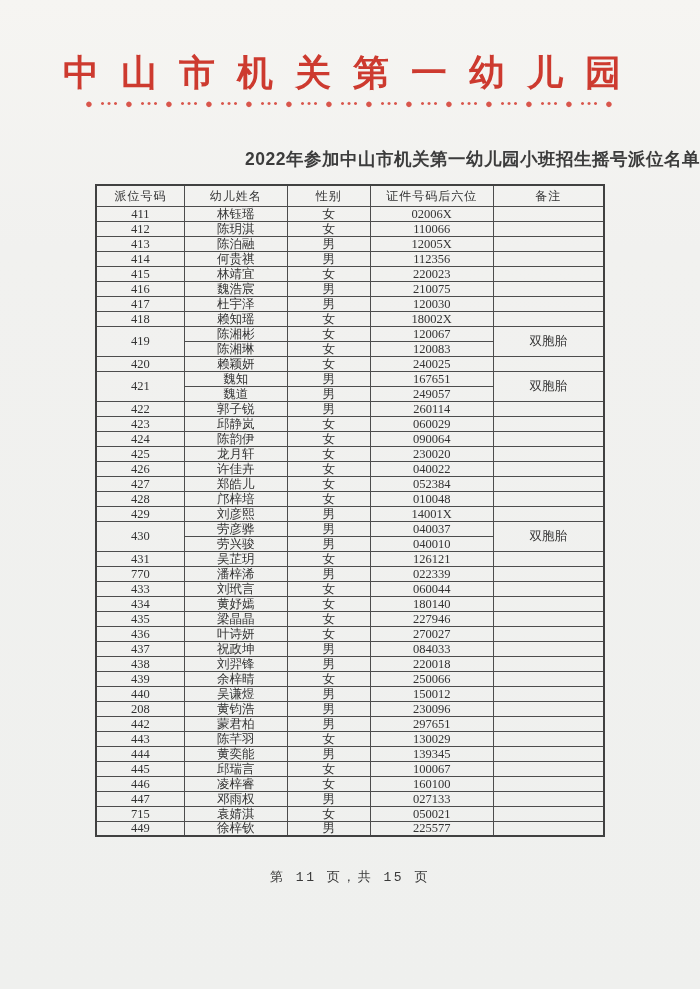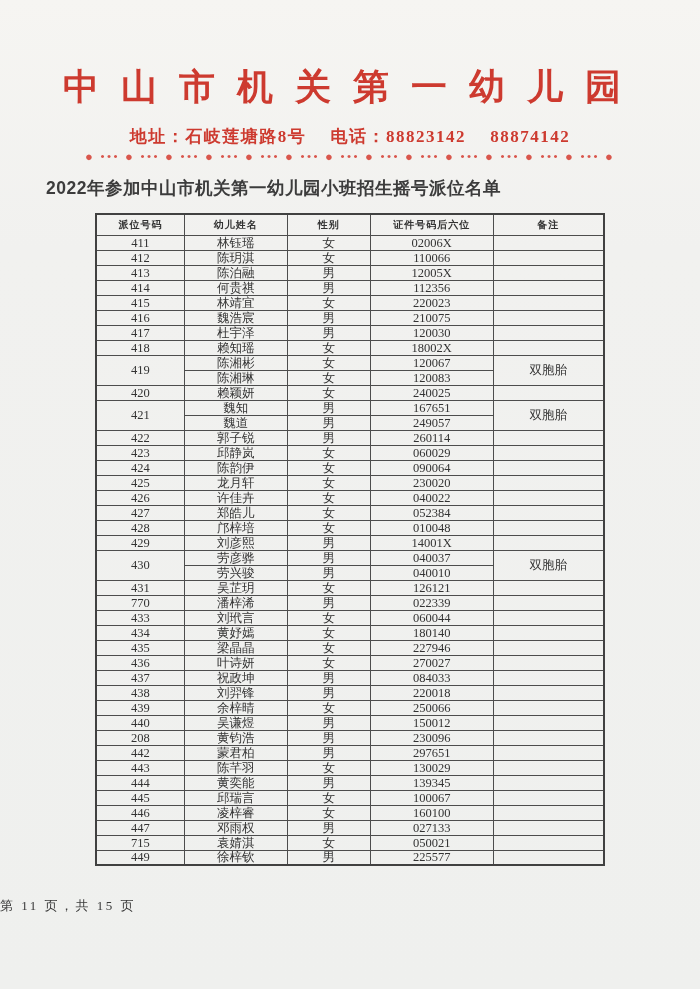--- a/index.html
+++ b/index.html
@@ -16,21 +16,21 @@
     font-family:"Liberation Serif","DejaVu Serif",serif;
     background:#e8e8e8;
   }
   .page{
     width:700px;height:989px;
     background:linear-gradient(180deg,#f6f5f2 0%,#f1f1ef 25%,#eff0ee 100%);
     padding-top:50px;
     overflow:hidden;
   }
   .org-name{
-    margin:16px;
+    margin:2px;
     text-align:center;
     color:var(--brand-red);
     font-weight:bold;
     font-size:36px;
     line-height:1.2;
     letter-spacing:22px;
     padding-left:6px;
     white-space:nowrap;
   }
   .contact-line{
@@ -45,22 +45,22 @@
   .dots-line{
     margin-top:2px;
     text-align:center;
     color:var(--dot-red);
     font-size:13px;
     letter-spacing:2px;
     white-space:nowrap;
     line-height:1.1;
   }
   .doc-title{
-    margin-top:12px;
-    text-align:left;
+    margin-top:36px;
+    text-align:right;
     font-family:"Liberation Sans","DejaVu Sans",sans-serif;
     font-weight:600;
     font-size:17.5px;
     color:#3c3c3c;
     letter-spacing:0.5px;
     padding-left:46px;
   }
   table.roster{
     border-collapse:collapse;
     width:510px;
@@ -72,45 +72,45 @@
     border:1px solid var(--border-gray);
     padding:0;
     text-align:center;
     vertical-align:middle;
     color:#333;
     overflow:hidden;
     white-space:nowrap;
   }
   table.roster th{
     height:21px;
-    font-size:10px;
-    font-weight:bold;
+    font-size:12px;
+    font-weight:normal;
     letter-spacing:1px;
   }
   table.roster td{
     height:15px;
     line-height:1;
     font-size:12.5px;
   }
   .footer-line{
     margin-top:31px;
-    text-align:left;
+    text-align:center;
     font-size:13px;
     color:#3a3a3a;
     letter-spacing:2.5px;
+    font-family:Liberation Mono, monospace;
   }
 </style>
 </head>
 <body>
 
 <div class="page">
 
   <h1 class="org-name">中山市机关第一幼儿园</h1>
 
-  <div class="contact-line">地址：石岐莲塘路8号　 电话：88823142　 88874142</div>
 
   <div class="dots-line">● ••• ● ••• ● ••• ● ••• ● ••• ● ••• ● ••• ● ••• ● ••• ● ••• ● ••• ● ••• ● ••• ●</div>
 
   <div class="doc-title">2022年参加中山市机关第一幼儿园小班招生摇号派位名单</div>
 
   <table class="roster">
     <colgroup>
       <col style="width:17.4%">
       <col style="width:20.2%">
       <col style="width:16.4%">

